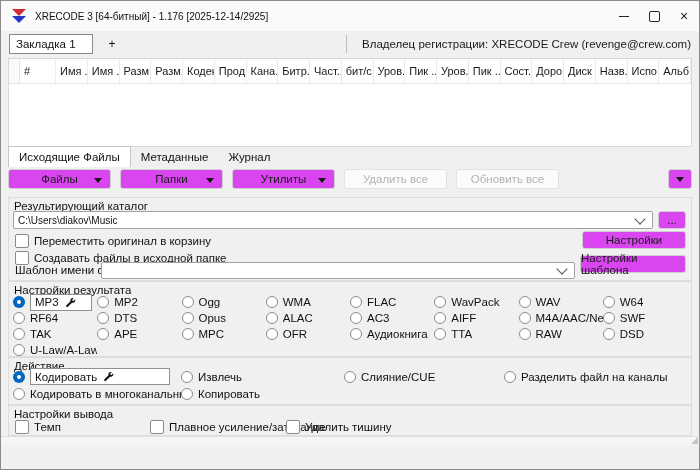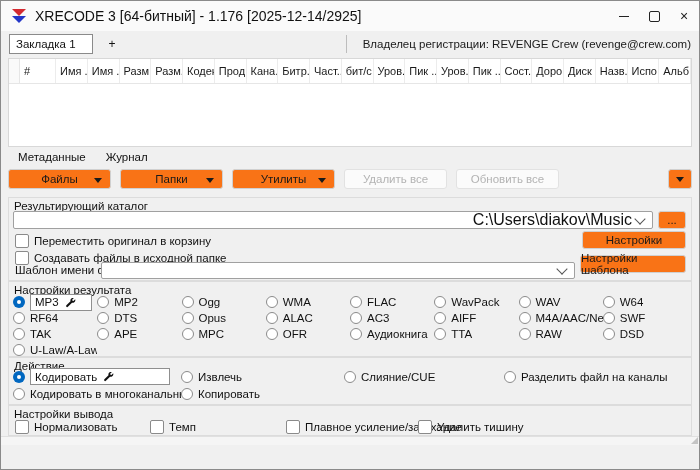--- a/index.html
+++ b/index.html
@@ -5,21 +5,21 @@
   html,body{margin:0;padding:0;background:#d9d9d9;}
   body{width:700px;height:470px;font-family:"Liberation Sans",sans-serif;font-size:12px;color:#111;}
   .window{width:698px;height:468px;border:1px solid #8a8a8a;background:#f0f0f0;position:relative;overflow:hidden;}
 
   
   .titlebar{height:30px;background:#fafafa;display:flex;align-items:center;}
   .app-icon{width:16px;height:16px;margin:0 8px 0 10px;position:relative;flex:none;}
   .tri{position:absolute;left:1px;width:0;height:0;border-left:7px solid transparent;border-right:7px solid transparent;}
   .tri.red{border-top:7px solid #d42a31;top:1px;}
   .tri.blue{border-top:7px solid #2437c8;top:8px;}
-  .title-text{font-size:14px;white-space:nowrap;}
+  .title-text{font-size:10px;white-space:nowrap;}
   .win-controls{margin-left:auto;display:flex;height:100%;}
   .win-btn{width:30px;height:100%;display:flex;align-items:center;justify-content:center;cursor:default;}
   .glyph-min{width:10px;height:1px;background:#222;}
   .glyph-max{width:9px;height:9px;border:1px solid #222;border-radius:2px;}
   .glyph-close{font-size:14px;line-height:1;color:#222;}
 
   
   .tabstrip{height:27px;position:relative;background:#f0f0f0;}
   .bookmark-tab{position:absolute;left:8px;top:3px;width:84px;height:20px;background:#fff;border:1px solid #8a8a8a;box-sizing:border-box;font-size:11.5px;line-height:18px;padding-left:6px;}
   .add-tab{position:absolute;left:98px;top:3px;width:26px;height:20px;text-align:center;line-height:20px;font-size:12px;}
@@ -34,37 +34,37 @@
   .th.num{flex:0 0 36px;}
   .tbody{flex:1;background:#fff;}
 
   
   .panel-tabs{margin-left:7px;height:20px;display:flex;align-items:flex-end;font-size:11.5px;}
   .ptab{padding:0 10px;line-height:19px;height:19px;}
   .ptab.active{background:#fff;border:1px solid #c6c6c6;border-bottom:none;height:20px;line-height:20px;}
 
   
   .toolbar{height:24px;padding:2px 7px 0 7px;display:flex;gap:9px;align-items:flex-start;}
-  .btn{background:#f97316;border:1px solid #d0d0d0;border-radius:3px;font-size:11.5px;color:#1a1a1a;display:flex;align-items:center;justify-content:center;box-sizing:border-box;cursor:default;}
+  .btn{background:#d946ef;border:1px solid #d0d0d0;border-radius:3px;font-size:11.5px;color:#1a1a1a;display:flex;align-items:center;justify-content:center;box-sizing:border-box;cursor:default;}
   .tb-btn{width:103px;height:20px;position:relative;}
   .tb-btn .drop-arrow{position:absolute;right:8px;top:8px;}
   .drop-arrow{width:0;height:0;border-left:4px solid transparent;border-right:4px solid transparent;border-top:5px solid #1a1a1a;}
   .btn.disabled{color:#b3b3b3;background:#fbfbfb;border-color:#e2e2e2;}
   .more-btn{margin-left:auto;width:24px;height:20px;}
 
   
   .group{margin:0 7px;border:1px solid #dcdcdc;background:#f0f0f0;position:relative;box-sizing:border-box;text-decoration:underline;}
   .group-label{position:absolute;left:5px;top:2px;font-size:11.5px;color:#111;}
   #group-outdir{margin-top:4px;height:84px;}
   #group-result{height:76px;}
   #group-action{height:48px;}
   #group-output{height:31px;}
 
   .combo{position:absolute;background:#fff;border:1px solid #a0a0a0;border-radius:2px;box-sizing:border-box;display:flex;align-items:center;}
-  .combo input{flex:1;border:none;outline:none;background:transparent;font-family:"Liberation Sans",sans-serif;font-size:16px;padding:0 0 0 4px;min-width:0;color:#111;text-align:right;}
+  .combo input{flex:1;border:none;outline:none;background:transparent;font-family:"Liberation Sans",sans-serif;font-size:10px;padding:0 0 0 4px;min-width:0;color:#111;}
   .chevron{flex:none;width:7px;height:7px;border-right:1.4px solid #555;border-bottom:1.4px solid #555;transform:rotate(45deg);margin:-3px 8px 0 4px;}
 
   .path-combo{left:4px;top:13px;right:38px;height:18px;}
   .browse-btn{position:absolute;right:5px;top:13px;width:28px;height:18px;}
   .settings-btn{position:absolute;right:5px;top:33px;width:104px;height:18px;}
   .tpl-label{position:absolute;left:6px;top:66px;font-size:11.5px;}
   .tpl-combo{left:92px;top:64px;right:116px;height:17px;}
   .tpl-btn{position:absolute;right:5px;top:57px;width:106px;height:18px;}
 
   .check{display:flex;align-items:center;font-size:11.5px;position:absolute;white-space:nowrap;}
@@ -119,21 +119,21 @@
       <div class="win-btn">
           <span class="glyph-close">×</span>
         </div>
     </div>
   </div>
 
   <div class="tabstrip">
     <div class="bookmark-tab">Закладка 1</div>
     <div class="add-tab">+</div>
     <div class="tab-divider"></div>
-    <div class="registration">Владелец регистрации: REVENGE Crew (revenge@crew.com)</div>
+    <div class="registration">Владелец регистрации: XRECODE Crew (revenge@crew.com)</div>
   </div>
 
   <div class="filetable">
     <div class="thead">
       <div class="gutter"></div>
     <div class="th num">#</div>
         <div class="th">Имя ...</div>
         <div class="th">Имя ...</div>
         <div class="th">Разм...</div>
         <div class="th">Разм...</div>
@@ -151,20 +151,21 @@
         <div class="th">Доро...</div>
         <div class="th">Диск</div>
         <div class="th">Назв...</div>
         <div class="th">Испо...</div>
         <div class="th">Альб...</div>
       </div>
     <div class="tbody"></div>
   </div>
 
   <div class="panel-tabs">
+      <div class="ptab active">Исходящие Файлы</div>
       <div class="ptab">Метаданные</div>
       <div class="ptab">Журнал</div>
     </div>
 
   <div class="toolbar">
     <div class="btn tb-btn">
       <span>Файлы</span>
       <span class="drop-arrow"></span>
     </div>
     <div class="btn tb-btn">
@@ -354,24 +355,20 @@
           <span>Копировать</span>
         </label>
       </div>
   </div>
 
   <div class="group" id="group-output">
     <div class="group-label">Настройки вывода</div>
     <div class="output-row">
         <label class="check">
           <span class="box"></span>
-          <span>Нормализовать</span>
-        </label>
-        <label class="check">
-          <span class="box"></span>
           <span>Темп</span>
         </label>
         <label class="check">
           <span class="box"></span>
           <span>Плавное усиление/затухание</span>
         </label>
         <label class="check">
           <span class="box"></span>
           <span>Удалить тишину</span>
         </label>

